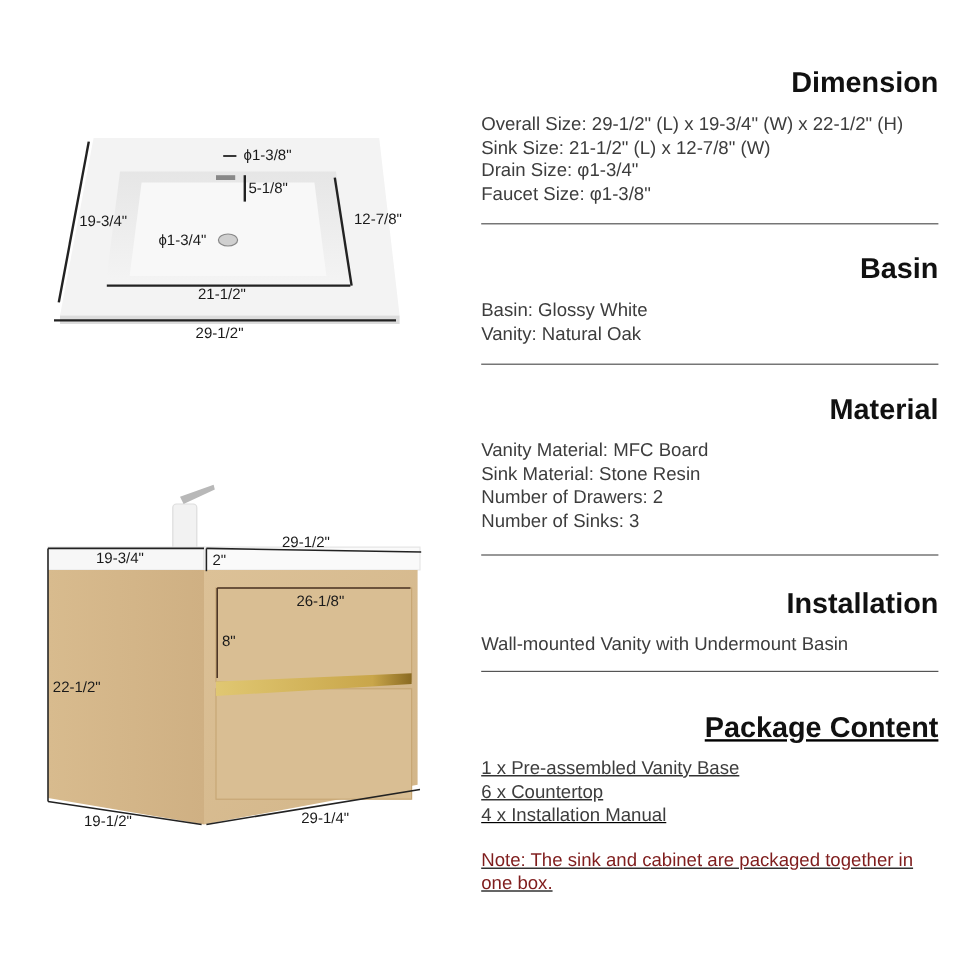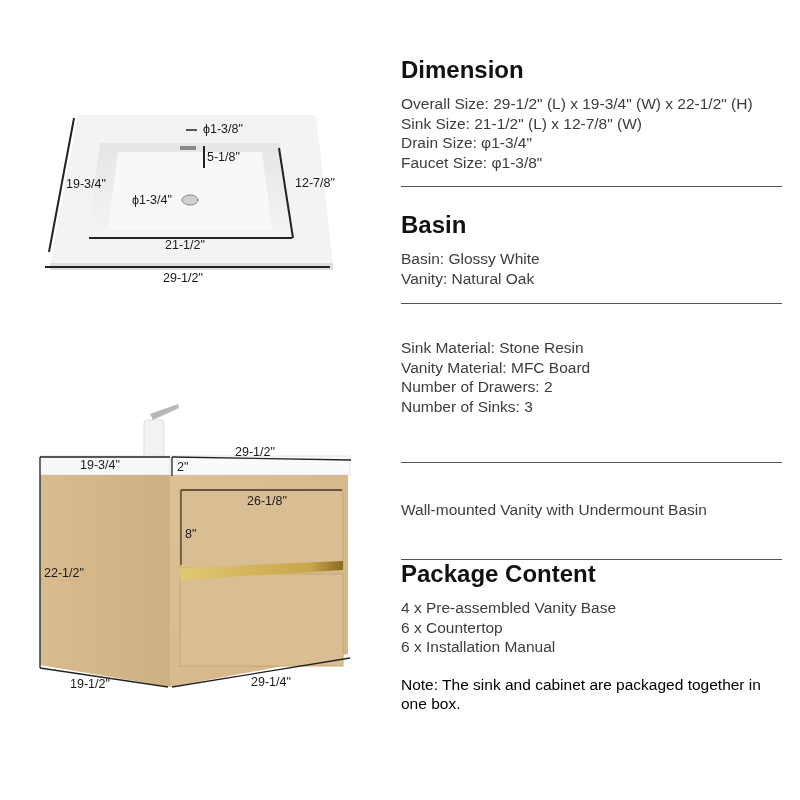--- a/index.html
+++ b/index.html
@@ -2,25 +2,25 @@
 <html><head>
 <meta charset="utf-8">
 <style>
   html, body { margin: 0; padding: 0; background: #ffffff; }
   body { width: 800px; height: 800px; position: relative; overflow: hidden; font-family: "Liberation Sans", "DejaVu Sans", sans-serif; }
   .abs { position: absolute; }
   .dimlbl { position: absolute; font-size: 12.5px; color: #1a1a1a; white-space: nowrap; font-family: "Liberation Sans", sans-serif; }
 
   
   .section { position: absolute; left: 401px; width: 381px; }
-  .sec-title { font-size: 24px; color: #111; margin: 0; line-height: 28px; font-family: "Liberation Sans", sans-serif; }
+  .sec-title { font-size: 24px; color: #111; margin: 0; line-height: 28px; font-family: "Liberation Sans", sans-serif; text-align: right; }
   .sec-lines { margin-top: 10px; }
   .sec-line { font-size: 15.5px; color: #3d3d3d; line-height: 19.5px; white-space: nowrap; font-family: "Liberation Sans", sans-serif; }
   .divider { position: absolute; left: 401px; width: 381px; height: 0; border-top: 1.5px solid #555; }
-  .note { font-size: 15.5px; color: #000000; line-height: 19.5px; margin-top: 18px; width: 381px; }
+  .note { font-size: 15.5px; color: #7f1d1d; line-height: 19.5px; margin-top: 18px; width: 381px; }
 </style>
 </head>
 <body>
 
 <div class="abs" style="left:0;top:0;width:380px;height:300px;">
   <svg class="abs" width="380" height="300" style="left:0;top:0;">
     <defs>
       <linearGradient id="bowlg" x1="0" y1="0" x2="0" y2="1">
         <stop offset="0" stop-color="#e6e6e6"></stop>
         <stop offset="1" stop-color="#f4f4f4"></stop>
@@ -126,37 +126,39 @@
 <div class="section" style="top:211px;">
   <h2 class="sec-title">Basin</h2>
   <div class="sec-lines">
     <div class="sec-line">Basin: Glossy White</div>
     <div class="sec-line">Vanity: Natural Oak</div>
   </div>
 </div>
 <div class="divider" style="top:303px;"></div>
 
 <div class="section" style="top:328px;">
+  <h2 class="sec-title">Material</h2>
   <div class="sec-lines">
+    <div class="sec-line">Vanity Material: MFC Board</div>
     <div class="sec-line">Sink Material: Stone Resin</div>
-    <div class="sec-line">Vanity Material: MFC Board</div>
     <div class="sec-line">Number of Drawers: 2</div>
     <div class="sec-line">Number of Sinks: 3</div>
   </div>
 </div>
 <div class="divider" style="top:462px;"></div>
 
 <div class="section" style="top:490px;">
+  <h2 class="sec-title">Installation</h2>
   <div class="sec-lines">
     <div class="sec-line">Wall-mounted Vanity with Undermount Basin</div>
   </div>
 </div>
 <div class="divider" style="top:559px;"></div>
 
-<div class="section" style="top:560px;">
+<div class="section" style="top:593px;text-decoration:underline;">
   <h2 class="sec-title">Package Content</h2>
   <div class="sec-lines">
-    <div class="sec-line">4 x Pre-assembled Vanity Base</div>
+    <div class="sec-line">1 x Pre-assembled Vanity Base</div>
     <div class="sec-line">6 x Countertop</div>
-    <div class="sec-line">6 x Installation Manual</div>
+    <div class="sec-line">4 x Installation Manual</div>
   </div>
   <div class="note">Note: The sink and cabinet are packaged together in one box.</div>
 </div>
 
 </body></html>

